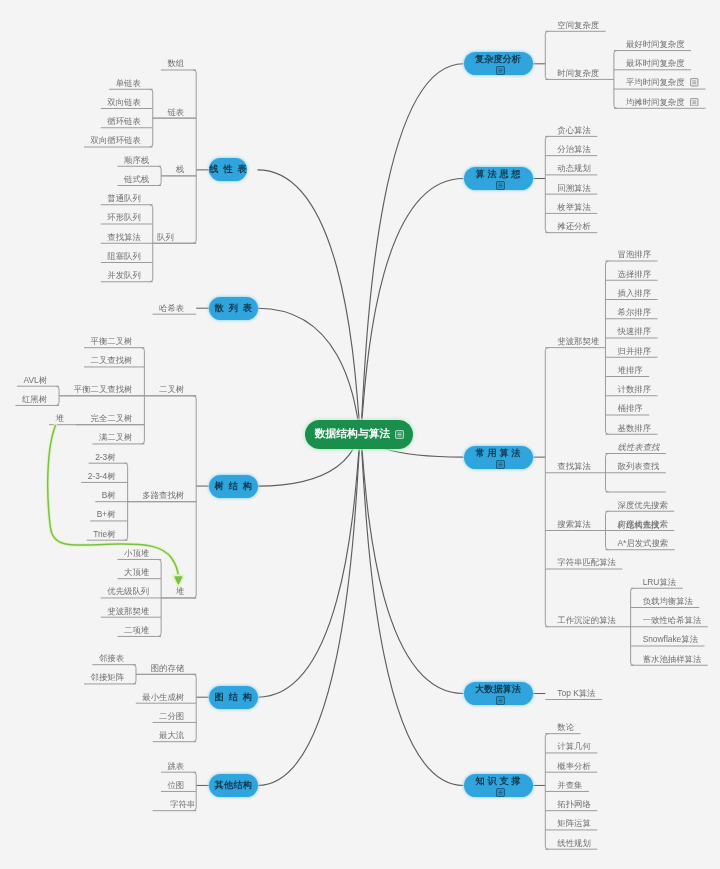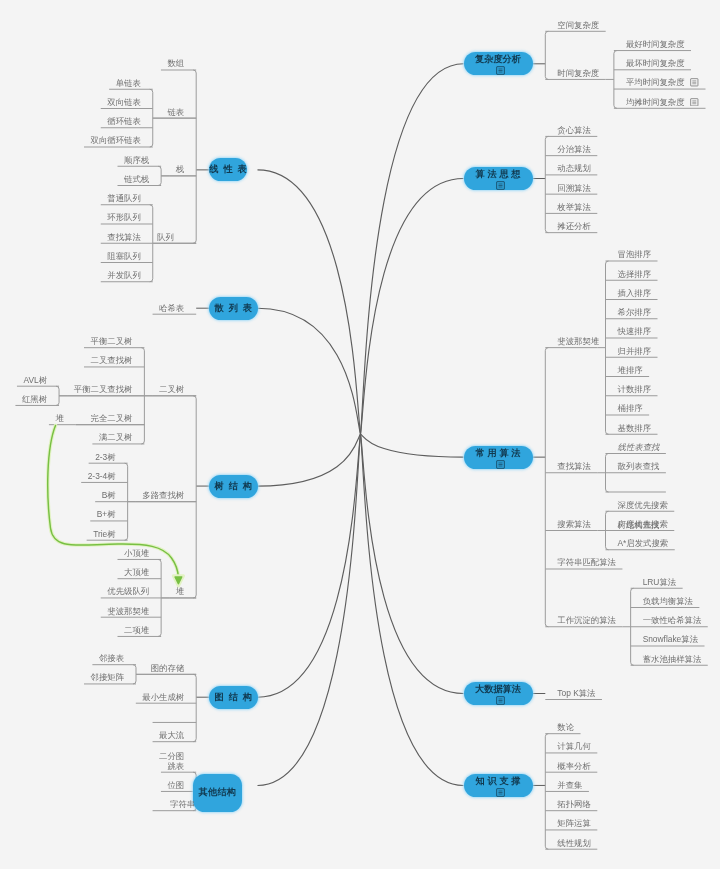--- a/index.html
+++ b/index.html
@@ -525,31 +525,42 @@
     </div>
     <div class="leaf" style="left: 98.875px; top: 653.1px; justify-content: flex-end;">
       <span>邻接表</span>
     </div>
     <div class="leaf" style="left: 90.5px; top: 672.35px;">
       <span>邻接矩阵</span>
     </div>
     <div class="leaf" style="left: 142.325px; top: 691.6px;">
       <span>最小生成树</span>
     </div>
-    <div class="leaf" style="left: 159.075px; top: 710.85px; margin-top: 40px;">
+    <div class="leaf" style="left: 159.075px; top: 710.85px;">
       <span>二分图</span>
     </div>
     <div class="leaf" style="left: 159.075px; top: 730.1px;">
       <span>最大流</span>
     </div>
-    <div class="pill" style="width: 48.5px; height: 38px; top: 773.95px; left: 193px; text-align: center;">
+    <div class="pill" style="width: 48.5px; height: 23px; top: 773.95px; left: 209px; text-align: center;">
       <span style="letter-spacing: 0.25px; margin-right: -0.25px;">其他结构</span>
     </div>
     <div class="leaf" style="left: 167.45px; top: 760.6px;">
       <span>跳表</span>
     </div>
     <div class="leaf" style="left: 167.45px; top: 779.85px;">
       <span>位图</span>
     </div>
     <div class="leaf" style="left: 170px; top: 799.1px; align-items: flex-end;">
       <span>字符串</span>
+    </div>
+    <div class="rootnode" style="width: 108px; height: 29px; left: 305px; top: 419.5px;">
+      <span>数据结构与算法</span>
+      <span class="ico" style="margin-left: 5px;">
+        <svg viewBox="0 0 10 10" width="9" height="9" aria-hidden="true">
+          <rect x="0.75" y="0.75" width="8.5" height="8.5" rx="0.5" fill="none" stroke="currentColor" stroke-width="0.85"></rect>
+          <line x1="2.7" y1="3.3" x2="7.3" y2="3.3" stroke="currentColor" stroke-width="0.7"></line>
+          <line x1="2.7" y1="5.0" x2="7.3" y2="5.0" stroke="currentColor" stroke-width="0.7"></line>
+          <line x1="2.7" y1="6.7" x2="7.3" y2="6.7" stroke="currentColor" stroke-width="0.7"></line>
+        </svg>
+      </span>
     </div>
   </div>
 
 </body></html>

